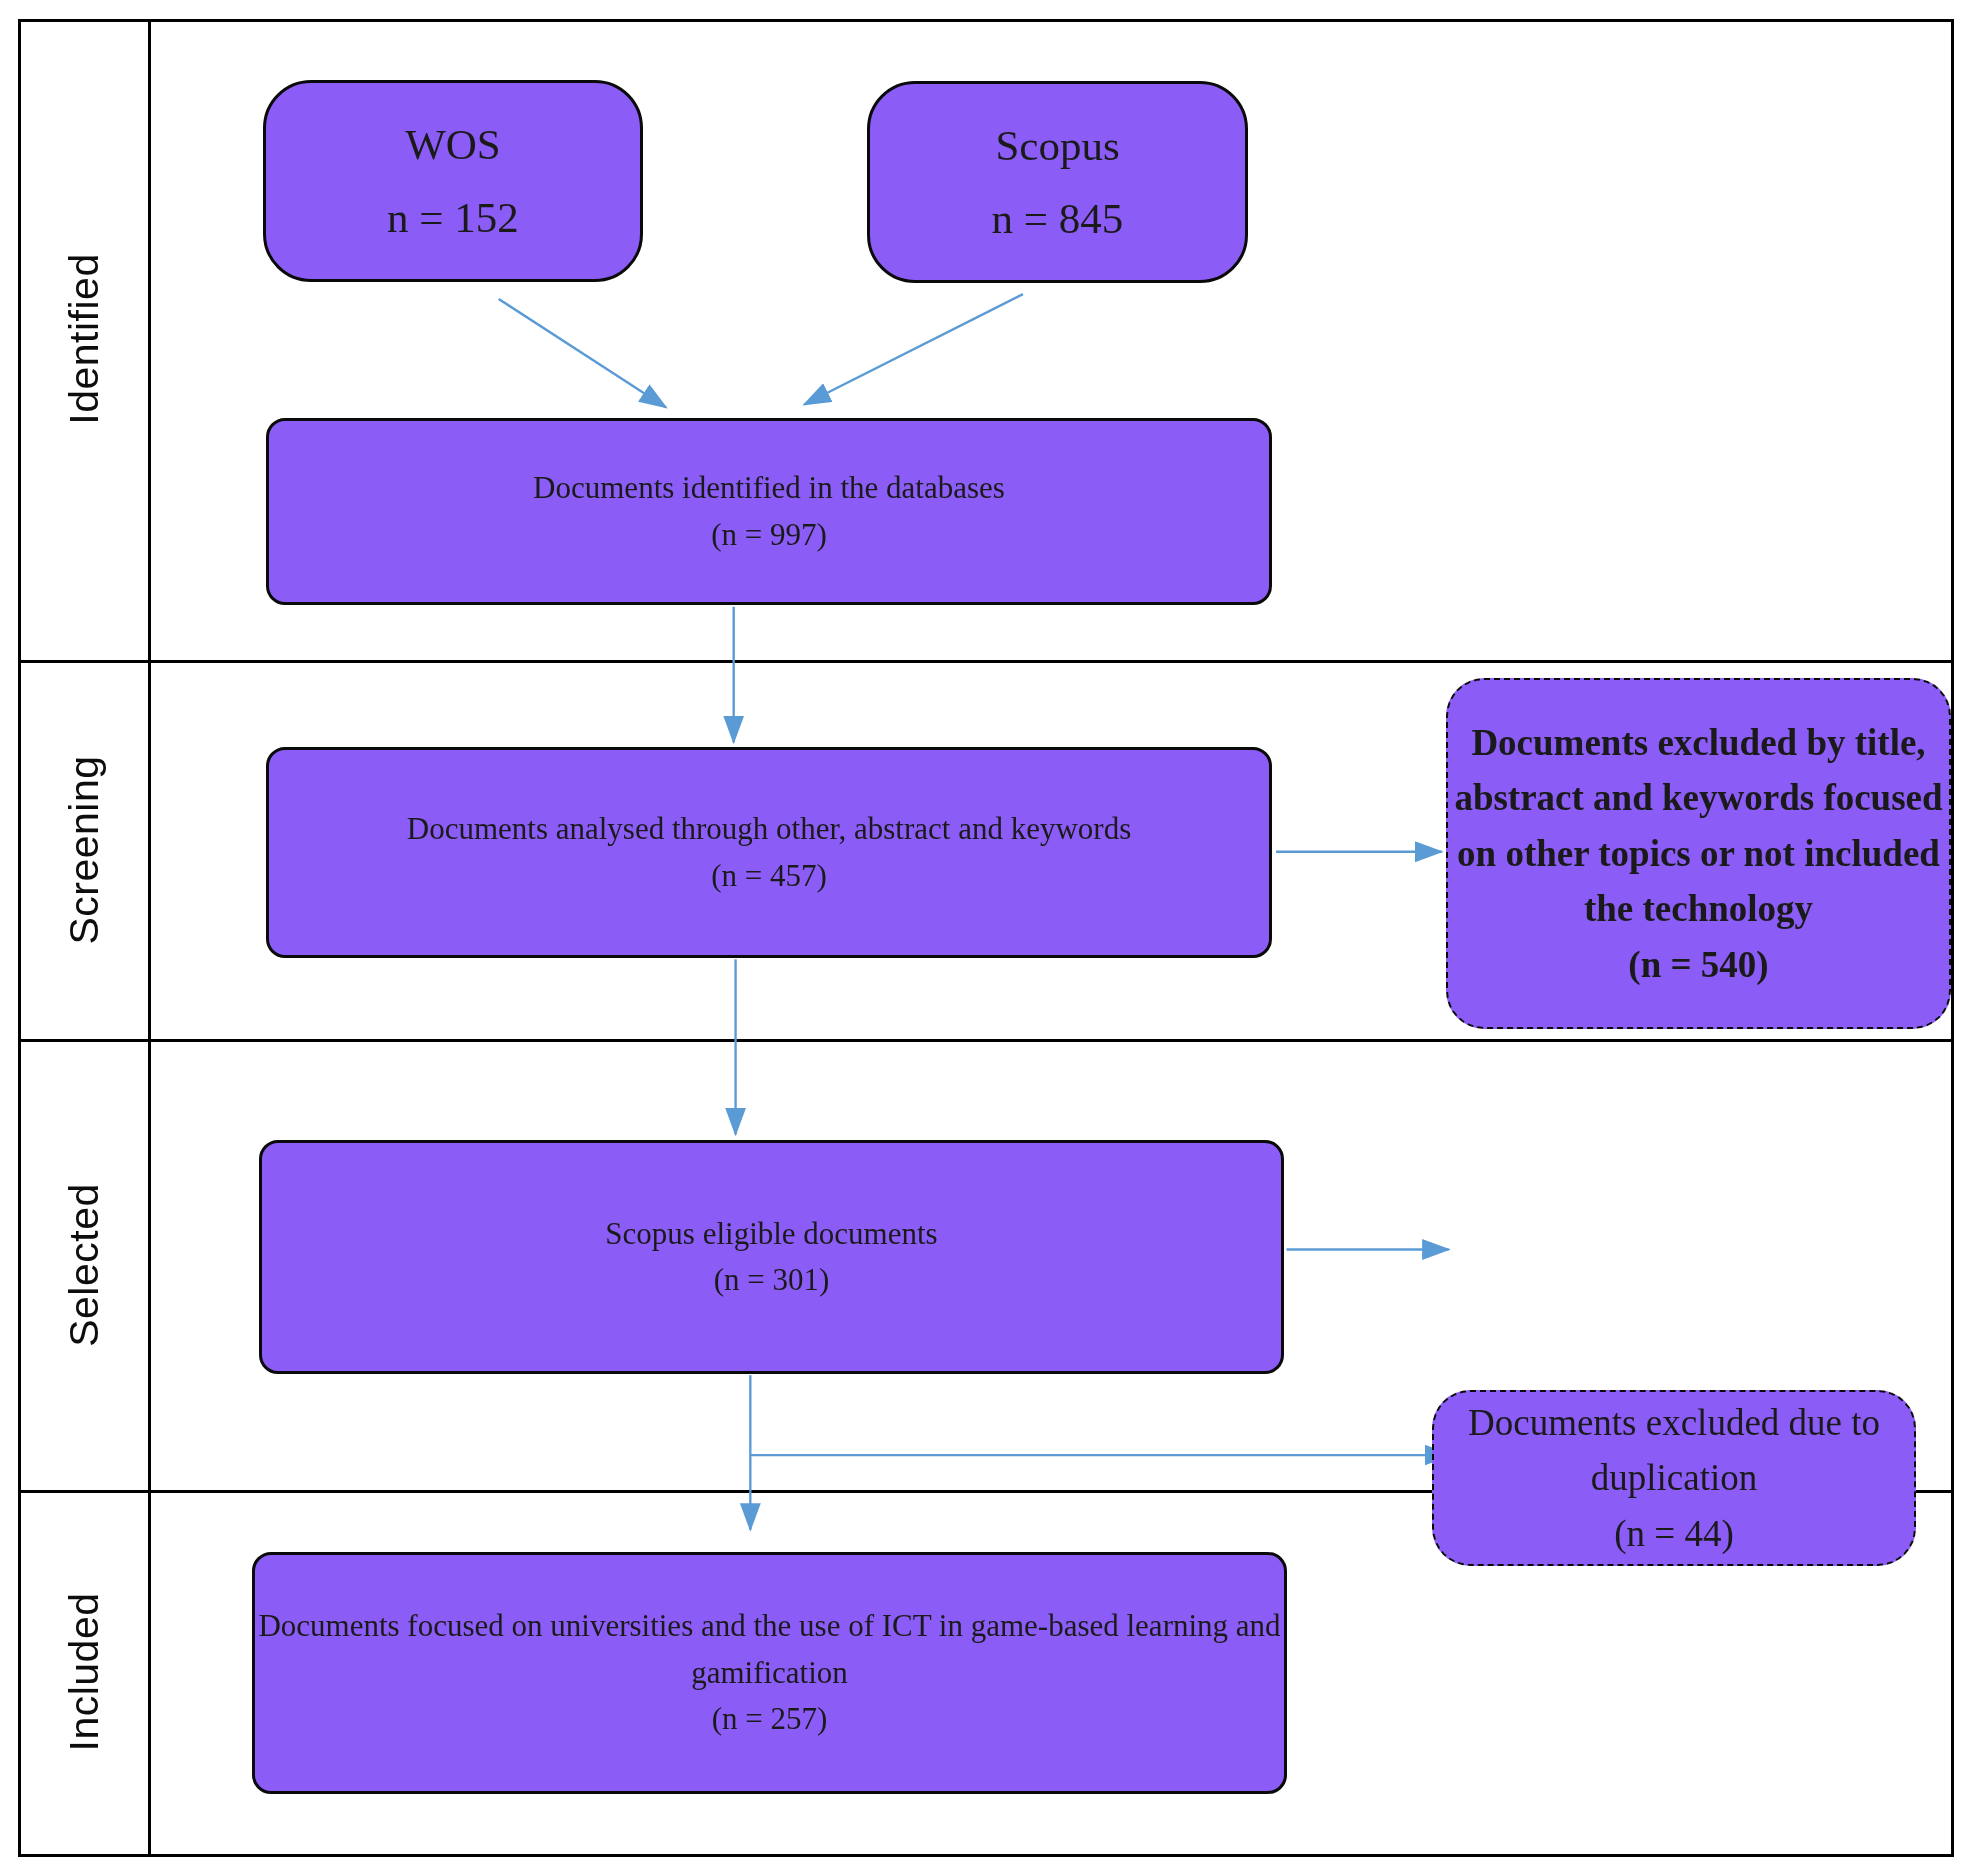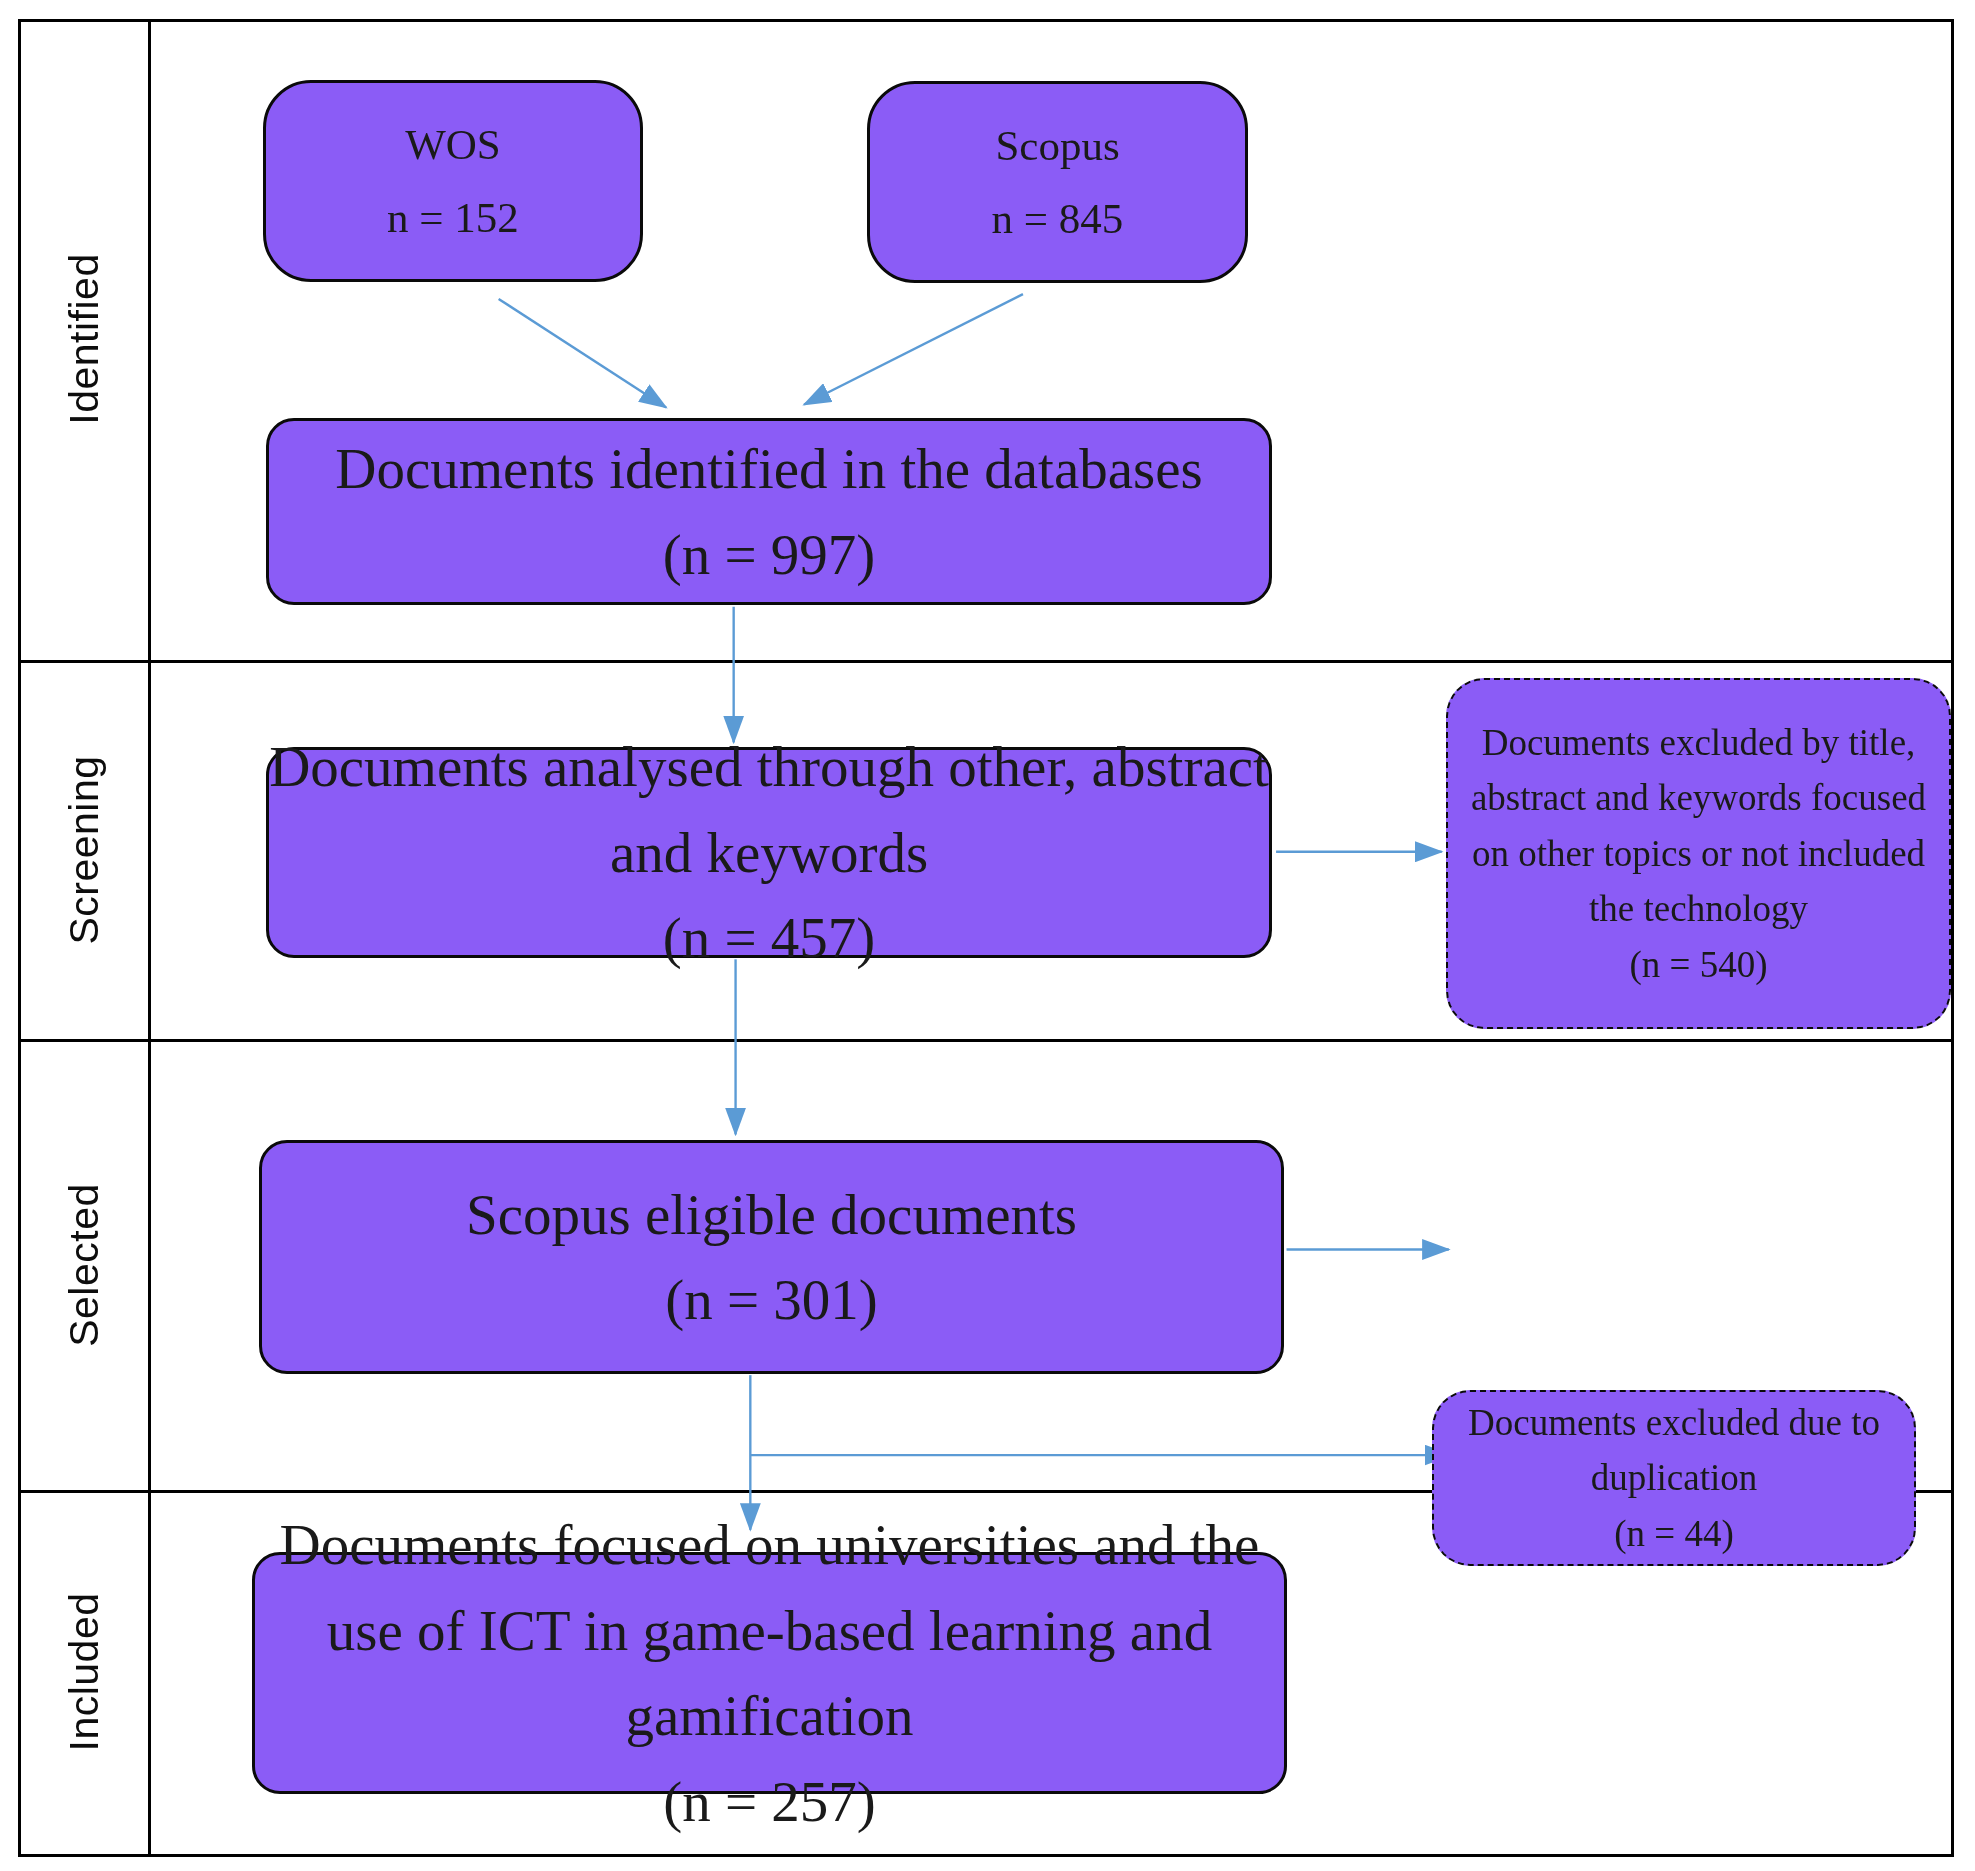--- a/index.html
+++ b/index.html
@@ -20,21 +20,21 @@
 
   
   .stage-label{position:absolute;transform:translate(-50%,-50%) rotate(-90deg);
                font-family:"Liberation Sans", sans-serif;font-size:41px;color:#0d0d0d;
                white-space:nowrap;letter-spacing:0.5px;}
 
   
   .box{position:absolute;box-sizing:border-box;background:#8b5cf6;
        display:flex;flex-direction:column;align-items:center;justify-content:center;
        text-align:center;}
-  .box.solid{border:3.8px solid #0a0a0a;border-radius:28px;font-size:57px;line-height:1.5;}
+  .box.solid{border:3.8px solid #0a0a0a;border-radius:19px;font-size:31px;line-height:1.5;}
   .box.small{font-size:43px;line-height:1.7;}
   .box.dashed{border:2.9px dashed #0a0a0a;border-radius:38px;font-size:37px;line-height:1.5;}
   .box-title,.box-count{width:100%;}
   .box .pad{padding:0 24px;}
 
   
   svg.arrows{position:absolute;left:0;top:0;width:1975px;height:1872px;pointer-events:none;}
   svg.arrows line{stroke:var(--arrow);stroke-width:5;}
   svg.arrows .head{fill:var(--arrow);}
 </style>
@@ -83,21 +83,21 @@
   <div class="box solid" style="left:266px;top:418px;width:1006px;height:187px;">
     <div class="box-title pad">Documents identified in the databases</div>
     <div class="box-count">(n = 997)</div>
   </div>
 
   <div class="box solid" style="left:266px;top:747px;width:1006px;height:211px;">
     <div class="box-title pad">Documents analysed through other, abstract and keywords</div>
     <div class="box-count">(n = 457)</div>
   </div>
 
-  <div class="box dashed" style="left:1446px;top:678px;width:505px;height:351px;">
+  <div class="box dashed" style="left:1446px;top:678px;width:505px;height:351px;font-weight:bold;">
     <div class="box-title" style="padding:0 13.3px;">Documents excluded by title, abstract and keywords focused on other topics or not included the technology</div>
     <div class="box-count">(n = 540)</div>
   </div>
 
   <div class="box solid" style="left:259px;top:1140px;width:1025px;height:234px;">
     <div class="box-title pad">Scopus eligible documents</div>
     <div class="box-count">(n = 301)</div>
   </div>
 
 

